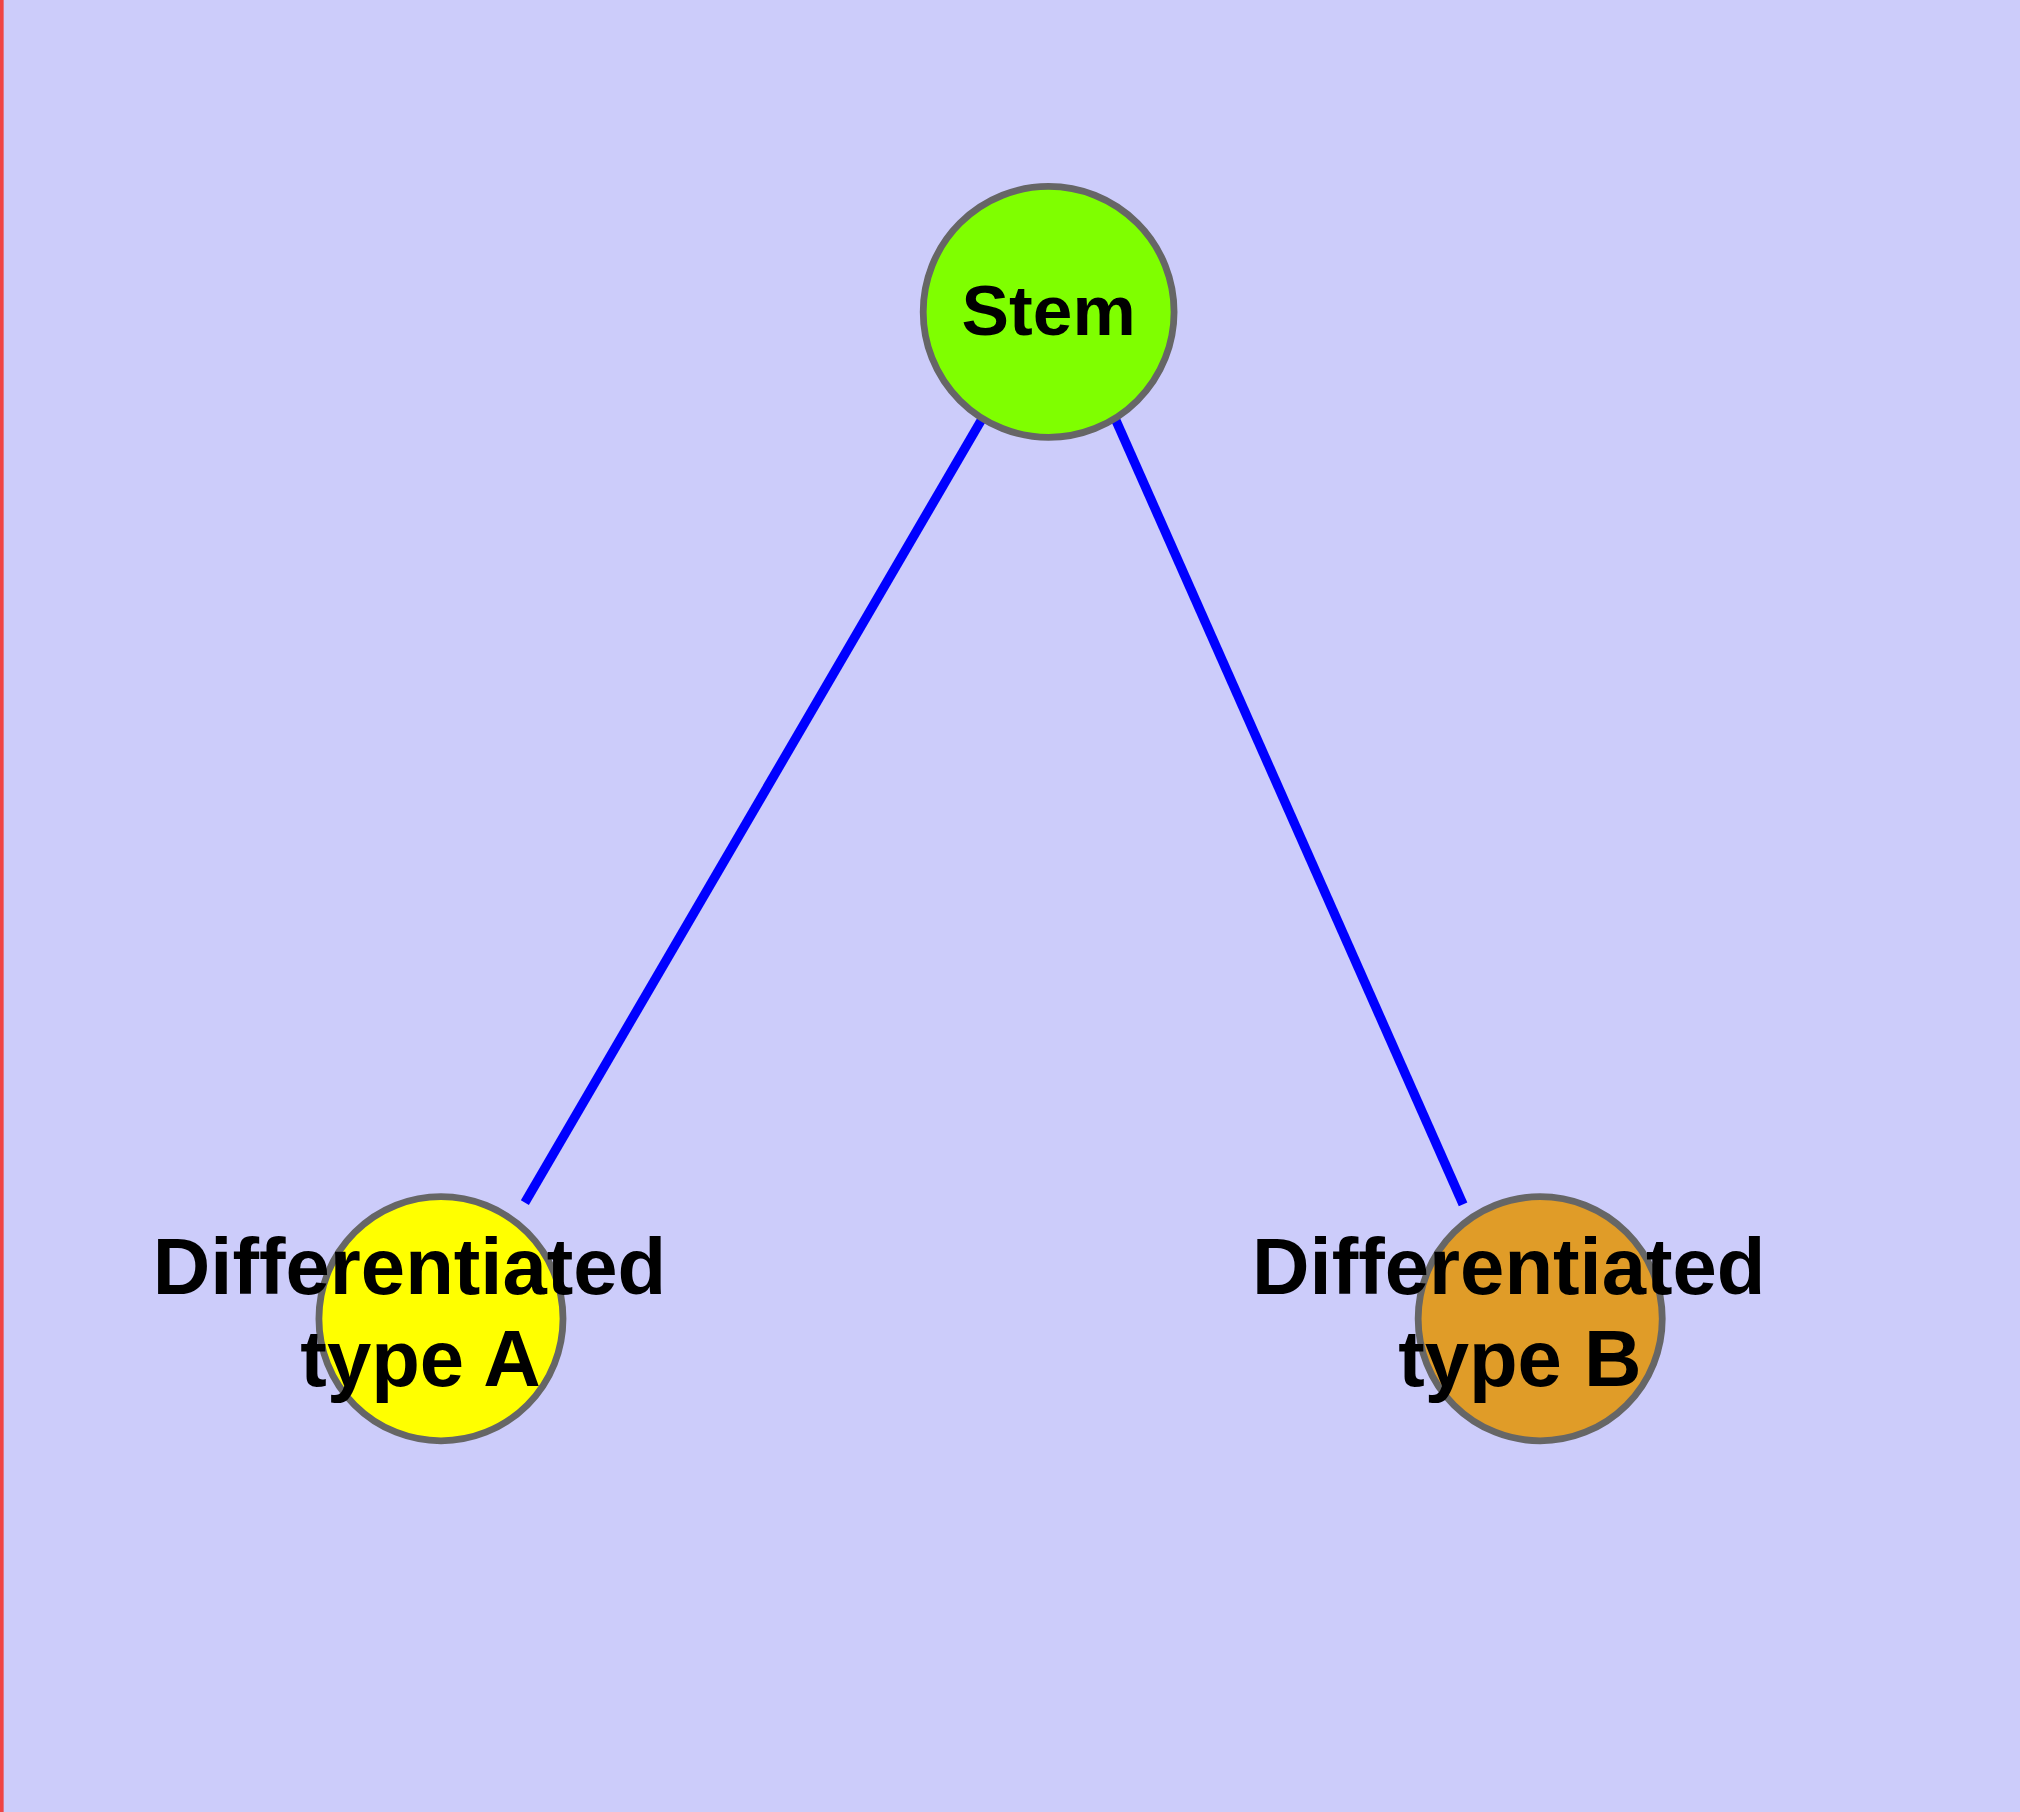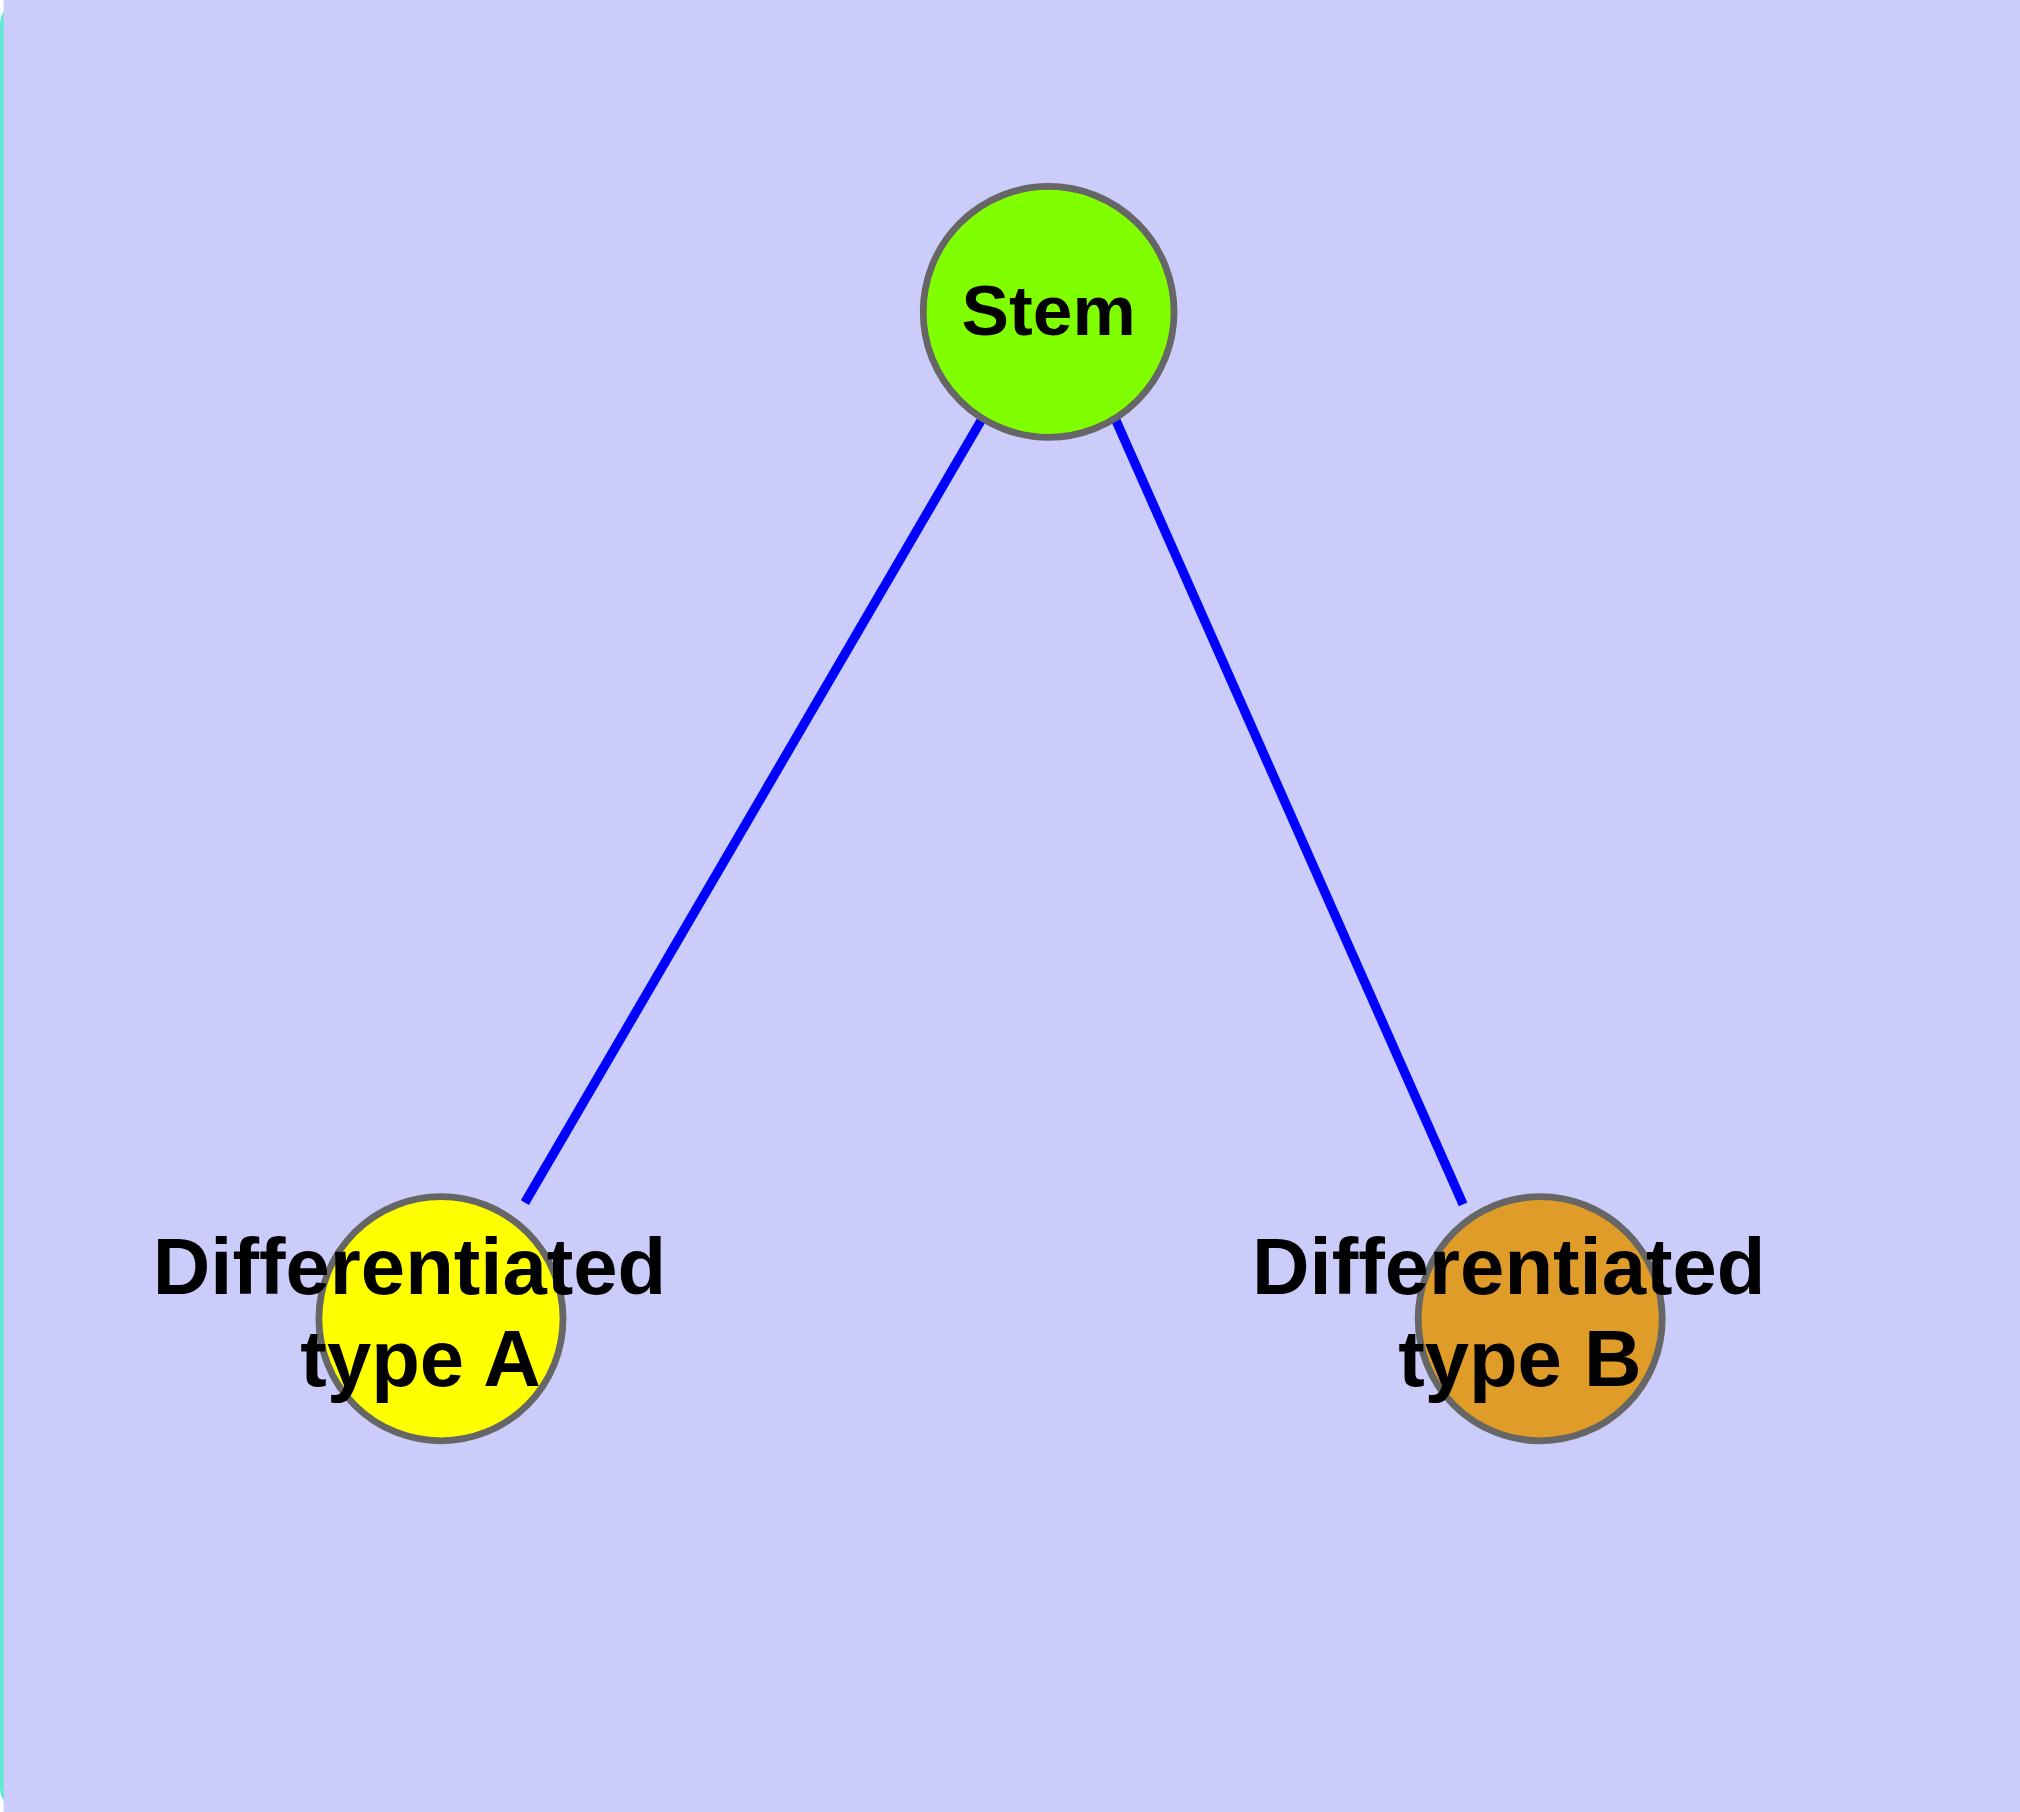--- a/index.html
+++ b/index.html
@@ -39,21 +39,21 @@
   .label-stem {
     font-size: 84px;
   }
   .label-leaf {
     font-size: 94px;
   }
 </style>
 </head>
 <body style="background: rgb(255, 255, 255);">
 
-<div id="graph-canvas" style="background: #5eead4; border-radius: 24px;">
+<div id="graph-canvas" style="background: #ef4444;">
   <svg id="graph-svg" viewBox="0 0 2384 2138" xmlns="http://www.w3.org/2000/svg">
 
     <rect id="bg-rect" x="4" y="0" width="2380" height="2138" fill="#ccccfa"></rect>
 
     <g id="edges-layer">
       <line class="graph-edge" x1="1158" y1="495" x2="619" y2="1419" stroke="#0000ff" stroke-width="11" stroke-linecap="butt"></line>
       <line class="graph-edge" x1="1316" y1="495" x2="1726" y2="1421" stroke="#0000ff" stroke-width="11" stroke-linecap="butt"></line>
     </g>
 
     <g id="nodes-layer">

